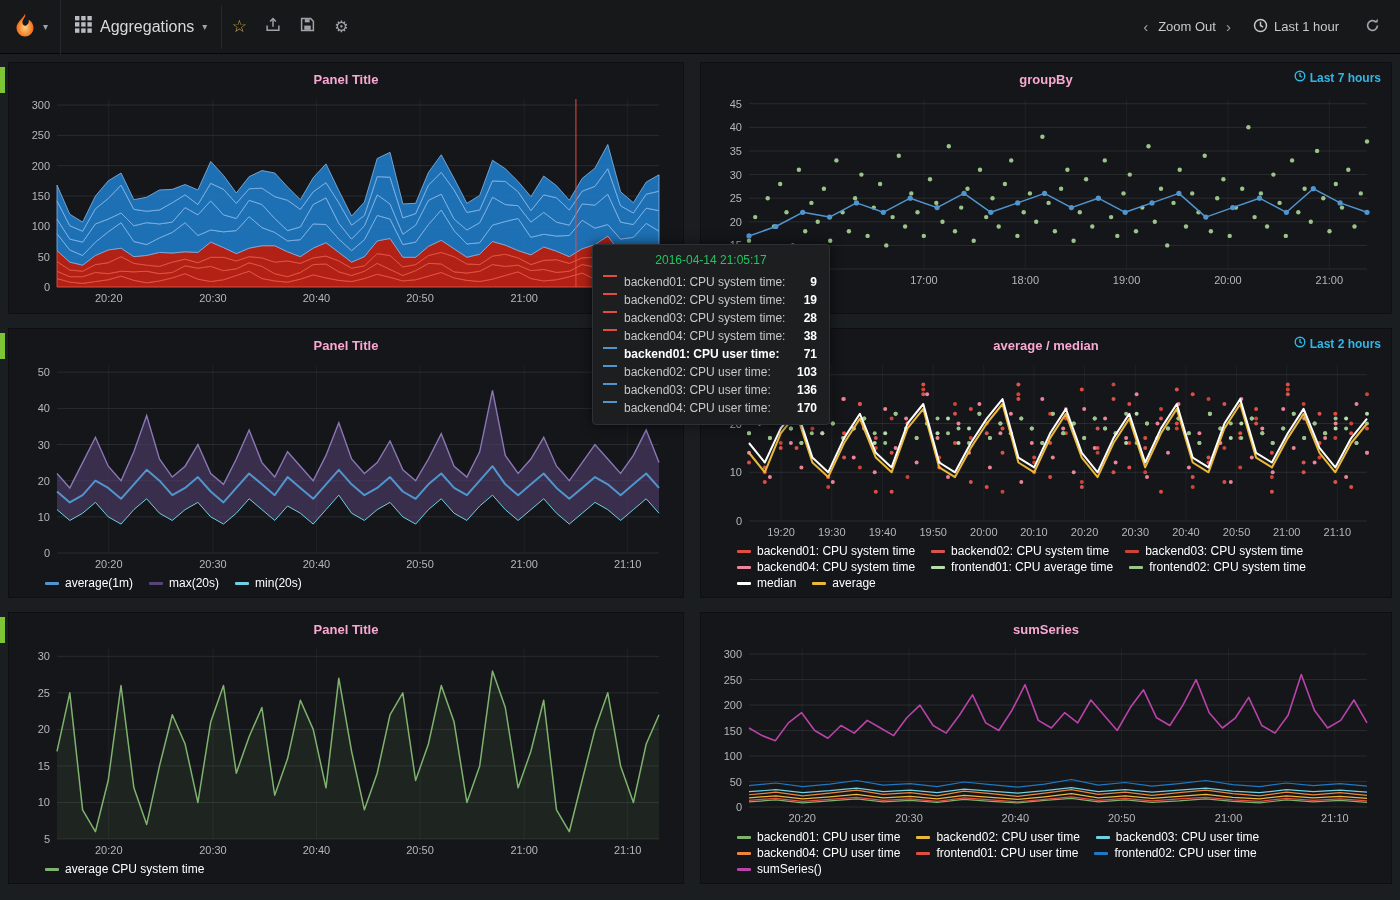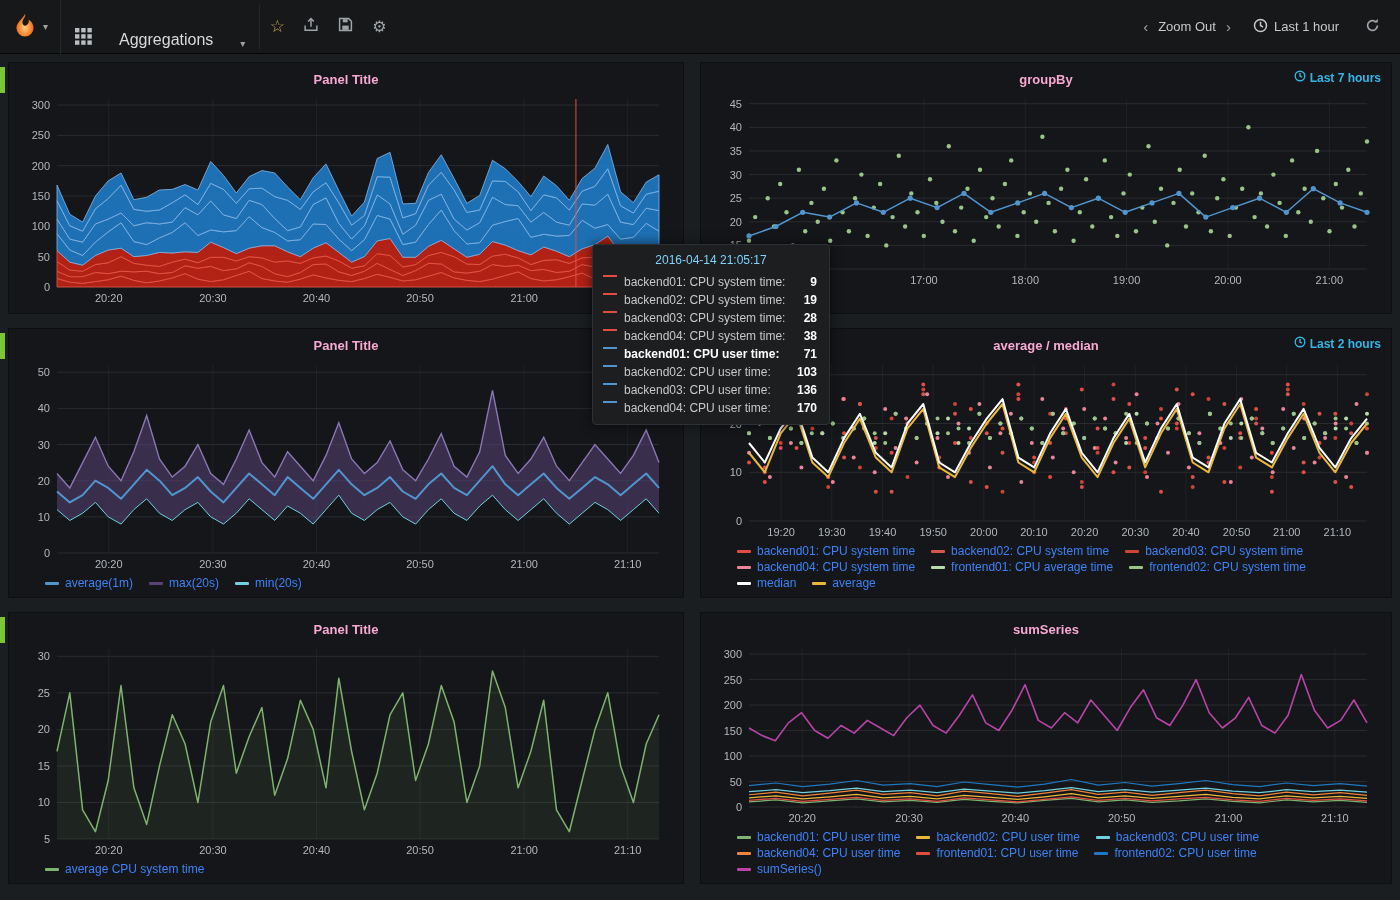--- a/index.html
+++ b/index.html
@@ -3,45 +3,45 @@
 <meta charset="utf-8">
 <style>
   *{margin:0;padding:0;box-sizing:border-box}
   html,body{width:1400px;height:900px;background:#1b1e21;font-family:"Liberation Sans",sans-serif;color:#d8d9da;overflow:hidden}
   body{position:relative}
 
   
   .navbar{height:54px;background:#161819;border-bottom:1px solid #050607;display:flex;align-items:center;padding:0 10px 0 0}
   .logo-btn{display:flex;align-items:center;gap:5px;padding:0 12px;height:54px;border-right:1px solid #26292c;cursor:pointer}
   .caret{font-size:10px;color:#9fa3a8}
-  .dash-picker{display:flex;align-items:flex-end;gap:27px;padding:0 14px;height:44px;border-right:1px solid #26292c;cursor:pointer;font-size:16px;color:#d8d9da}
+  .dash-picker{display:flex;align-items:center;gap:8px;padding:0 14px;height:44px;border-right:1px solid #26292c;cursor:pointer;font-size:16px;color:#d8d9da}
   .nav-icon{display:flex;align-items:center;justify-content:center;width:34px;height:54px;color:#9fa3a8;font-size:16px;cursor:pointer}
   .star{color:#c9a64a;font-size:17px}
   .nav-spacer{flex:1}
   .nav-right{display:flex;align-items:center;gap:2px;color:#c8c9ca;font-size:13px}
   .chev{color:#9fa3a8;padding:0 6px;cursor:pointer;font-size:15px}
   .zoom-out{cursor:pointer;padding:0 2px}
   .time-picker{display:flex;align-items:center;gap:6px;padding:0 14px;cursor:pointer}
   .refresh{padding:0 10px;cursor:pointer;color:#9fa3a8}
 
   
   .grid{display:grid;grid-template-columns:676px 692px;grid-template-rows:252px 270px 272px;gap:14px 16px;padding:8px}
   .panel{background:#141619;border:1px solid #0d0f11;position:relative;display:flex;flex-direction:column;padding:4px 10px 6px}
   .panel-header{height:24px;display:flex;align-items:center;justify-content:center;font-size:13px;font-weight:bold;color:#f9a8d4;flex:0 0 auto;cursor:pointer}
   .badge{position:absolute;right:10px;top:7px;color:#33b5e5;font-size:12px;font-weight:bold;display:flex;align-items:center;gap:4px;cursor:pointer}
   .chart{flex:1 1 auto;min-height:0;cursor:crosshair}
   .chart svg{display:block}
-  .legend{display:flex;flex-wrap:wrap;gap:2px 16px;padding:3px 26px 1px;font-size:12px;color:#3b82f6;flex:0 0 auto}
+  .legend{display:flex;flex-wrap:wrap;gap:2px 16px;padding:3px 26px 1px;font-size:12px;color:#ffffff;flex:0 0 auto}
   .legend-item{display:inline-flex;align-items:center;gap:6px;cursor:pointer;white-space:nowrap}
   .legend-item i{display:inline-block;width:14px;height:3px;border-radius:1px}
   .green-tab{position:absolute;left:-9px;top:4px;width:5px;height:26px;background:#7ec437}
 
   
   .tooltip{position:absolute;left:592px;top:244px;width:238px;background:#1c1e20;border:1px solid #2d3136;border-radius:4px;padding:5px 0 7px;z-index:30;box-shadow:0 0 12px rgba(0,0,0,.6)}
-  .tooltip-header{text-align:center;font-size:12px;padding:3px 8px 6px;color:#7dd3fc}
+  .tooltip-header{text-align:center;font-size:12px;padding:3px 8px 6px;color:#22c55e}
   .tt-row{display:flex;gap:7px;padding:2px 12px 2px 10px;font-size:12px;color:#c7c8c9;line-height:14px}
   .tt-row i{flex:0 0 14px;width:14px;height:0;border-top:2px solid}
   .tt-row .lbl{white-space:nowrap}
   .tt-row .val{margin-left:auto;font-weight:bold;color:#fff}
   .tt-row.hl .lbl{color:#fff;font-weight:bold}
 </style>
 </head>
 <body>
 
 <div class="navbar">

